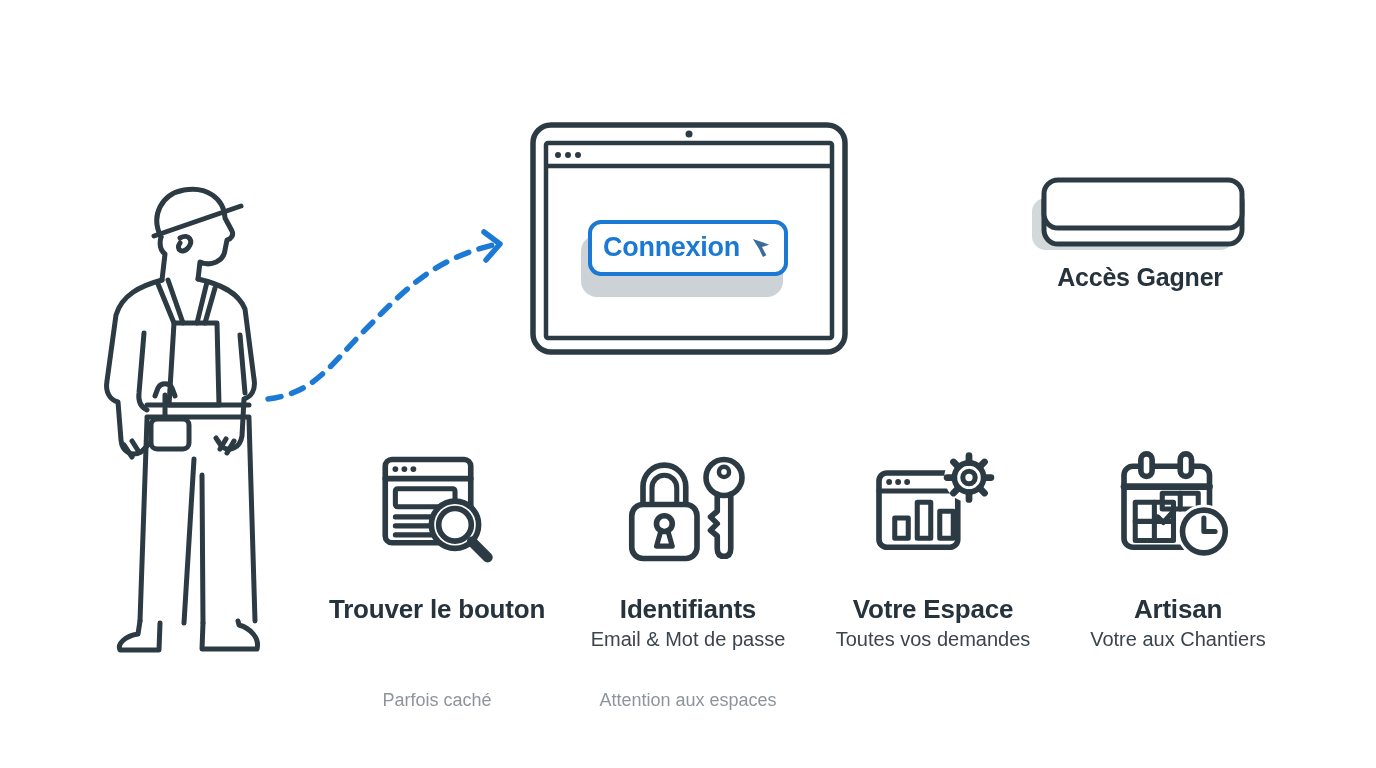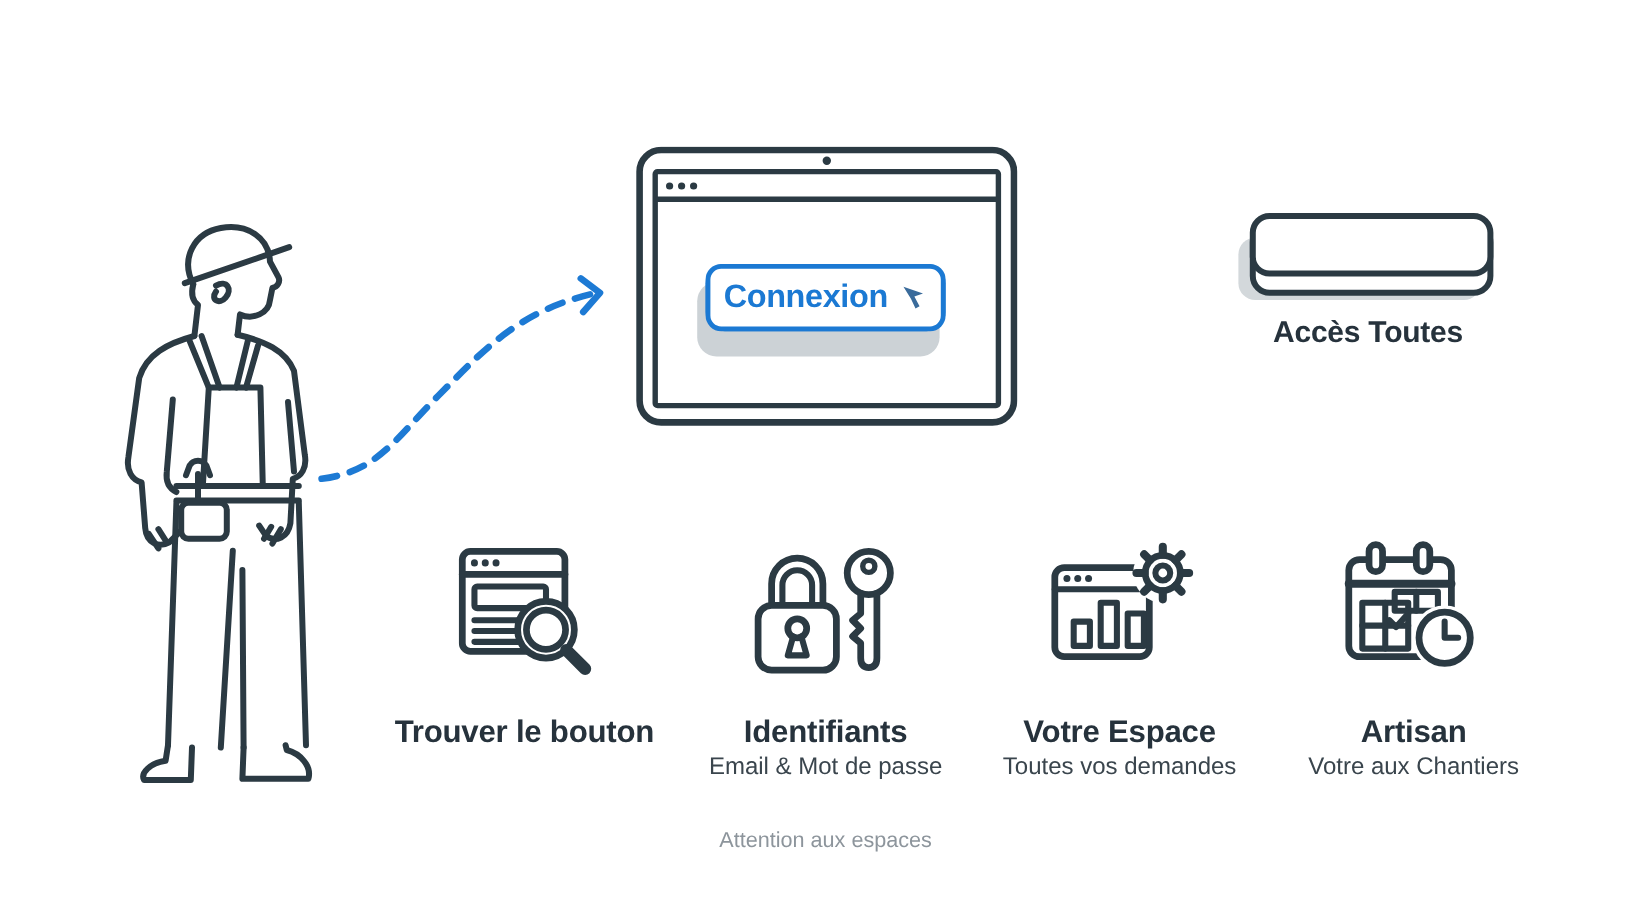--- a/index.html
+++ b/index.html
@@ -82,41 +82,42 @@
         </svg>
       </div>
     </div>
   </div>
 
   <svg class="abs" style="left:1028px;top:176px" width="224" height="80" viewBox="0 0 224 80">
     <rect x="4" y="22" width="202" height="52" rx="14" fill="#d3d8db"></rect>
     <rect x="16" y="12" width="198" height="56" rx="14" fill="#fff" stroke="#2b3a43" stroke-width="5"></rect>
     <rect x="16" y="4" width="198" height="48" rx="14" fill="#fff" stroke="#2b3a43" stroke-width="5"></rect>
   </svg>
-  <div class="abs aa-label">Accès Toutes</div>
+  <div class="abs aa-label">Accès Gagner</div>
 
   <div class="abs step" style="left:312px">
     <div class="icon-box">
       <svg width="150" height="135" viewBox="0 0 120 120">
         <g class="ink">
           <rect x="14" y="12" width="76" height="74" rx="6"></rect>
           <path d="M14 29 H90"></path>
           <circle cx="23" cy="20.5" r="2.6" fill="#2b3a43" stroke="none"></circle>
           <circle cx="31" cy="20.5" r="2.6" fill="#2b3a43" stroke="none"></circle>
           <circle cx="39" cy="20.5" r="2.6" fill="#2b3a43" stroke="none"></circle>
           <rect x="23" y="38" width="53" height="16" rx="2" stroke-width="4.5"></rect>
           <path d="M23 63 H60 M23 71 H60 M23 79 H60" stroke-width="4.5"></path>
           <circle cx="76" cy="70" r="21" fill="#fff"></circle>
           <circle cx="76" cy="70" r="14.5"></circle>
           <path d="M91 85 L105 99" stroke-width="9"></path>
         </g>
       </svg>
     </div>
     <div class="title">Trouver le bouton</div>
     <div class="subtitle"></div>
+    <div class="note">Parfois caché</div>
   </div>
 
   <div class="abs step" style="left:808px">
     <div class="icon-box">
       <svg width="150" height="135" viewBox="0 0 120 120">
         <g class="ink">
           <rect x="12" y="24" width="70" height="66" rx="7"></rect>
           <path d="M12 40 H82" stroke-width="4.5"></path>
           <circle cx="21" cy="32" r="2.6" fill="#2b3a43" stroke="none"></circle>
           <circle cx="29" cy="32" r="2.6" fill="#2b3a43" stroke="none"></circle>

